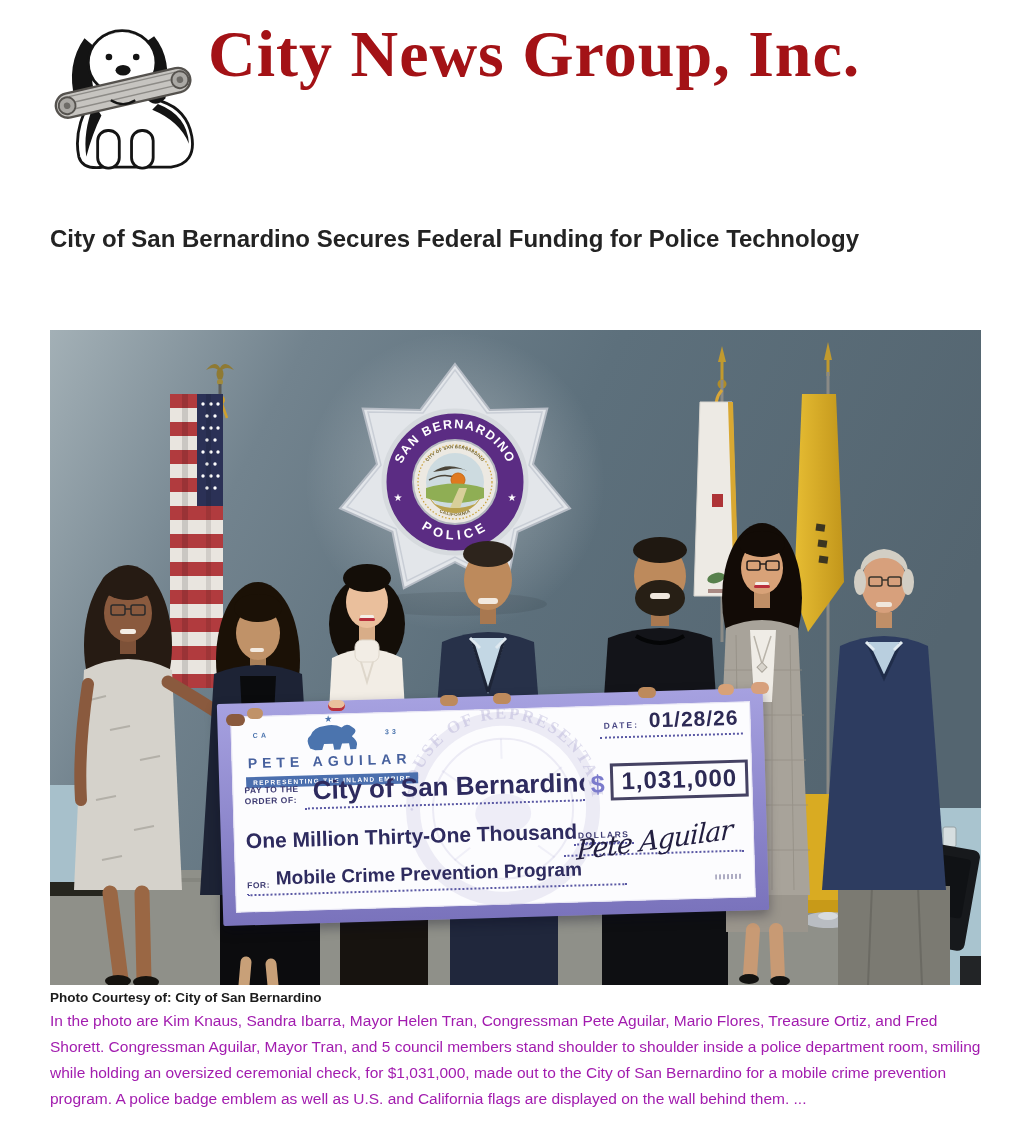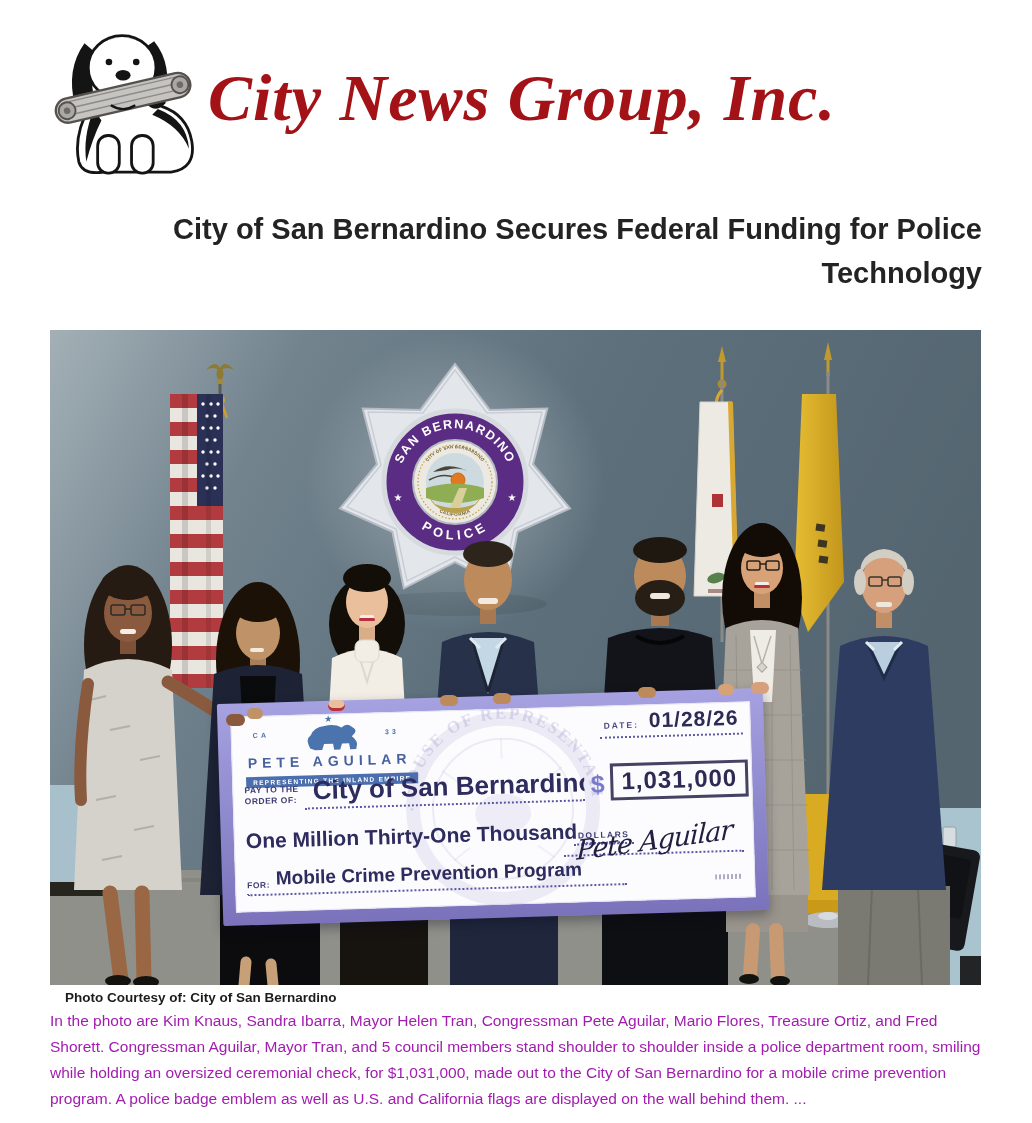--- a/index.html
+++ b/index.html
@@ -1,27 +1,27 @@
 <!DOCTYPE html>
 <html><head>
 <meta charset="utf-8">
 <style>
   html,body{margin:0;padding:0;background:#ffffff;}
   body{width:1032px;height:1123px;font-family:"Liberation Sans",sans-serif;overflow:hidden;}
   .page{position:relative;width:1032px;height:1123px;background:#fff;}
 
   
-  .masthead{position:absolute;left:48px;top:10px;width:936px;height:170px;display:flex;align-items:center;font-style:italic;}
+  .masthead{position:absolute;left:48px;top:10px;width:936px;height:170px;display:flex;}
   .dog-logo{width:152px;height:160px;flex:0 0 auto;}
   .brand-title{font-family:"Liberation Serif",serif;font-weight:700;font-size:66px;color:#a31216;
                letter-spacing:1px;white-space:nowrap;margin-left:8px;margin-top:6px;}
 
   
-  .headline{position:absolute;left:50px;top:207px;width:932px;text-align:right;
-            font-size:29px;font-weight:700;color:#232323;line-height:44px;padding:0;}
+  .headline{position:absolute;left:50px;top:217px;width:932px;text-align:left;
+            font-size:24px;font-weight:700;color:#232323;line-height:44px;padding:0;}
 
   
   .photo{position:absolute;left:50px;top:330px;width:931px;height:655px;overflow:hidden;background:#5d6f7c;}
   .photo svg.scene{position:absolute;left:0;top:0;}
 
   
   .check{position:absolute;left:170px;top:366px;width:546px;height:222px;z-index:5;
          background:linear-gradient(180deg,#a6a1e0 0%,#8d87cc 55%,#7a73bc 100%);
          border-radius:2px;transform:rotate(-1.7deg);box-shadow:0 5px 12px rgba(10,10,30,.35);}
   .check-inner{position:absolute;left:13px;top:13px;right:13px;bottom:13px;background:#fcfcfe;
@@ -60,21 +60,21 @@
   .signature-text{display:inline-block;font-family:"DejaVu Serif",serif;font-style:italic;font-size:27px;
                   color:#221e40;transform:rotate(-6deg) skewX(-10deg);letter-spacing:-1px;white-space:nowrap;}
   .signature-line{border-bottom:2px dotted #5a58a4;margin-top:-3px;}
   .security-mark{position:absolute;right:14px;top:172px;width:26px;height:5px;
                  background:repeating-linear-gradient(90deg,#9a98b4 0 2px,transparent 2px 4px);opacity:.8;}
 
   
   .hand{position:absolute;z-index:8;border-radius:6px;}
 
   
-  .photo-caption{position:absolute;left:50px;top:990px;font-size:13.5px;font-weight:700;color:#1c1c1c;margin-left:15px;}
+  .photo-caption{position:absolute;left:50px;top:990px;font-size:13.5px;font-weight:700;color:#1c1c1c;}
   .article-body{position:absolute;left:50px;top:1008px;width:932px;font-size:15.5px;color:#a21caf;line-height:26px;}
 </style>
 </head>
 <body>
 
 <div class="page">
 
   <div class="masthead">
     <svg class="dog-logo" viewBox="0 0 160 170">
 

